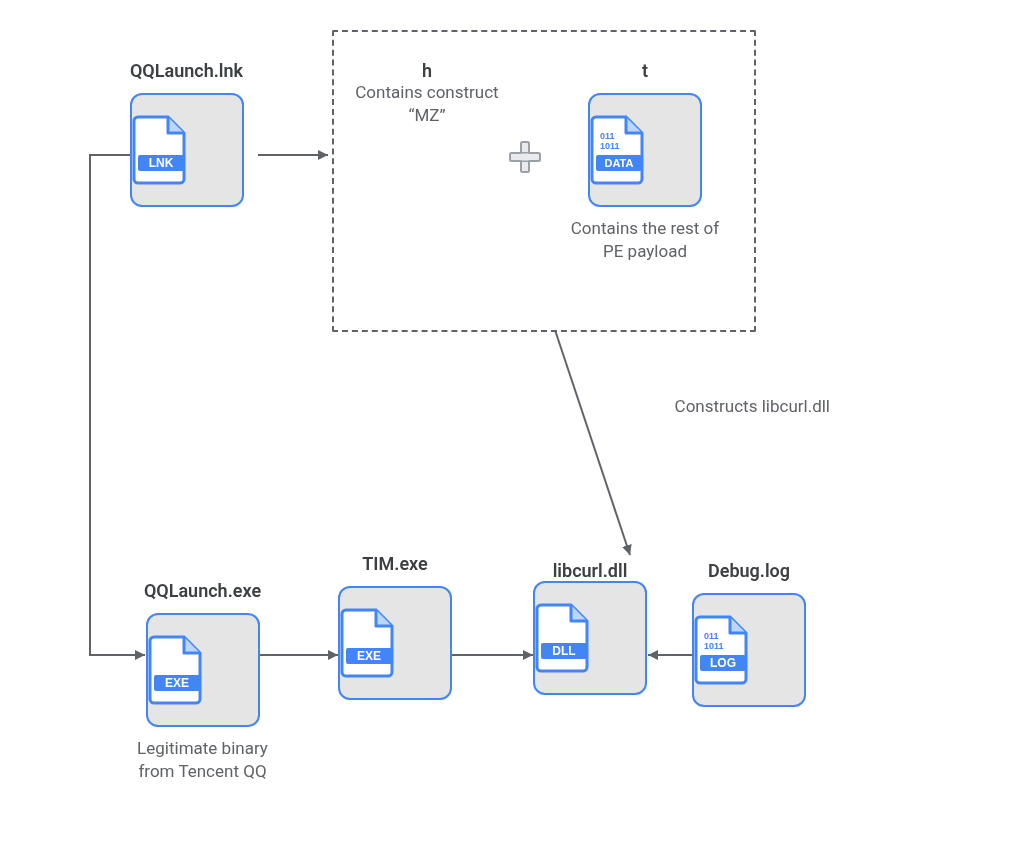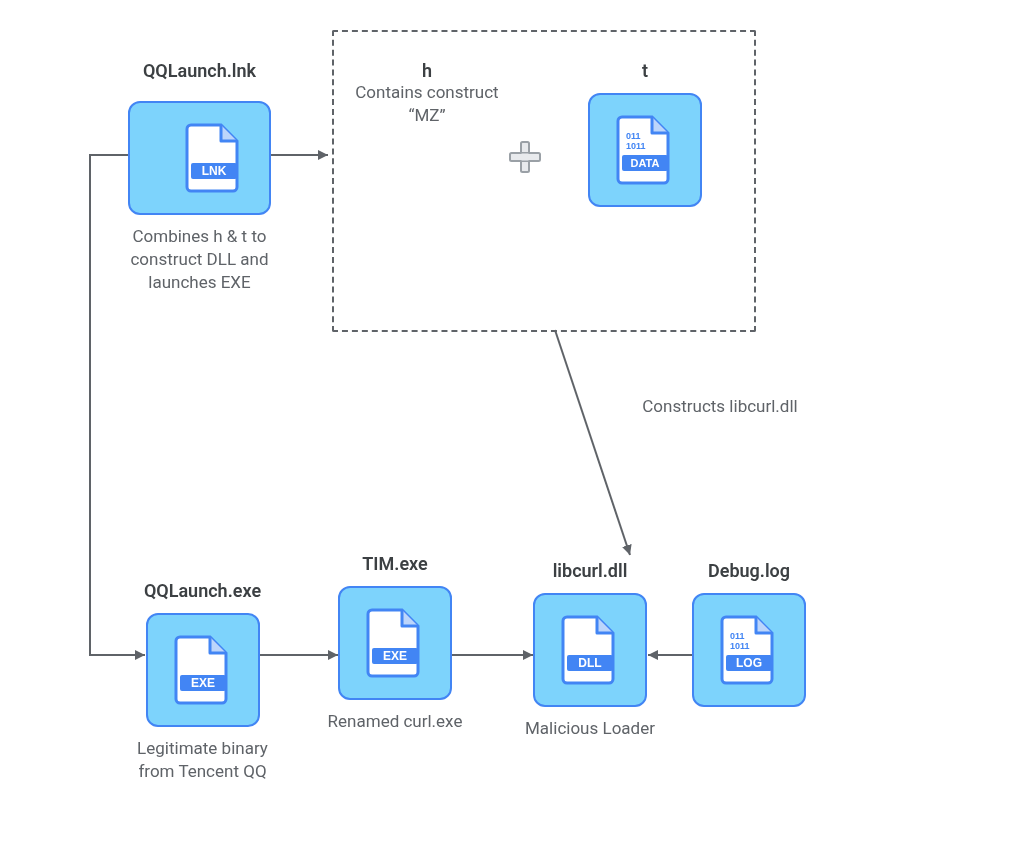--- a/index.html
+++ b/index.html
@@ -22,25 +22,24 @@
   .node-desc {
     color: #5f6368;
     font-size: 17px;
     line-height: 1.35;
     text-align: center;
   }
   .file-box {
     width: 110px;
     height: 110px;
     border-radius: 12px;
-    background: #7dd3fc;
+    background: #e5e5e5;
     border: 2px solid #4285f4;
     display: flex;
     align-items: center;
-    justify-content: center;
   }
   .file-icon {
     width: 58px;
     height: 70px;
   }
   .dashed-box {
     position: absolute;
     border: 2px dashed #5f6368;
     border-radius: 2px;
   }
@@ -76,60 +75,60 @@
 
   <line x1="258" y1="655" x2="338" y2="655" stroke="#5f6368" stroke-width="2" marker-end="url(#arrow)"></line>
 
   <line x1="452" y1="655" x2="533" y2="655" stroke="#5f6368" stroke-width="2" marker-end="url(#arrow)"></line>
 
   <line x1="648" y1="655" x2="727" y2="655" stroke="#5f6368" stroke-width="2" marker-end="url(#arrow)" marker-start="url(#arrowRev)"></line>
 </svg>
 
 <div class="dashed-box" style="left:332px; top:30px; width:420px; height:298px;"></div>
 
-<div class="abs node-desc" style="left:610px; top:395px; width:220px; text-align:center;">Constructs libcurl.dll</div>
+<div class="abs node-desc" style="left:610px; top:395px; width:220px; text-align:right;">Constructs libcurl.dll</div>
 
 <div class="abs plus" style="left:508px; top:140px;">
   <svg width="34" height="34" viewBox="0 0 34 34">
     <rect x="13" y="2" width="8" height="30" rx="1.5" fill="#e8eaed" stroke="#9aa0a6" stroke-width="2"></rect>
     <rect x="2" y="13" width="30" height="8" rx="1.5" fill="#e8eaed" stroke="#9aa0a6" stroke-width="2"></rect>
     <rect x="13.5" y="13.5" width="7" height="7" fill="#e8eaed"></rect>
   </svg>
 </div>
 
-<div class="abs" style="left:117px; top:60px; width:165px;">
+<div class="abs" style="left:104px; top:60px; width:165px;">
   <div class="node-title">QQLaunch.lnk</div>
-  <div class="file-box" style="margin:20px auto 10px;padding-left:29px;">
+  <div class="file-box" style="margin:12px auto 10px;">
     <svg class="file-icon" viewBox="0 0 58 70">
       <path d="M6 2 h30 l16 16 v46 a4 4 0 0 1 -4 4 H6 a4 4 0 0 1 -4 -4 V6 a4 4 0 0 1 4 -4 z" fill="#fff" stroke="#4285f4" stroke-width="3"></path>
       <path d="M36 2 v16 h16" fill="#bcd5fb" stroke="#4285f4" stroke-width="3" stroke-linejoin="round"></path>
       <rect x="6" y="40" width="46" height="16" rx="2" fill="#4285f4"></rect>
       <text x="29" y="52" text-anchor="middle" fill="#fff" font-size="12" font-weight="700" font-family="Arial">LNK</text>
     </svg>
   </div>
-  <div class="node-desc" style="width:165px;">Combines h &amp; t to construct DLL and launches EXE</div>
 </div>
 
 <div class="abs" style="left:352px; top:60px; width:150px;">
   <div class="node-title">h</div>
   <div class="node-desc">Contains construct “MZ”</div>
 </div>
 
 <div class="abs" style="left:560px; top:60px; width:170px;">
   <div class="node-title">t</div>
   <div class="file-box" style="margin:12px auto 10px;">
     <svg class="file-icon" viewBox="0 0 58 70">
       <path d="M6 2 h30 l16 16 v46 a4 4 0 0 1 -4 4 H6 a4 4 0 0 1 -4 -4 V6 a4 4 0 0 1 4 -4 z" fill="#fff" stroke="#4285f4" stroke-width="3"></path>
       <path d="M36 2 v16 h16" fill="#bcd5fb" stroke="#4285f4" stroke-width="3" stroke-linejoin="round"></path>
       <text x="10" y="24" fill="#4285f4" font-size="9" font-weight="700" font-family="Arial">011</text>
       <text x="10" y="34" fill="#4285f4" font-size="9" font-weight="700" font-family="Arial">1011</text>
       <rect x="6" y="40" width="46" height="16" rx="2" fill="#4285f4"></rect>
       <text x="29" y="52" text-anchor="middle" fill="#fff" font-size="11" font-weight="700" font-family="Arial">DATA</text>
     </svg>
   </div>
+  <div class="node-desc">Contains the rest of PE payload</div>
 </div>
 
 <div class="abs" style="left:120px; top:580px; width:165px;">
   <div class="node-title">QQLaunch.exe</div>
   <div class="file-box" style="margin:12px auto 10px;">
     <svg class="file-icon" viewBox="0 0 58 70">
       <path d="M6 2 h30 l16 16 v46 a4 4 0 0 1 -4 4 H6 a4 4 0 0 1 -4 -4 V6 a4 4 0 0 1 4 -4 z" fill="#fff" stroke="#4285f4" stroke-width="3"></path>
       <path d="M36 2 v16 h16" fill="#bcd5fb" stroke="#4285f4" stroke-width="3" stroke-linejoin="round"></path>
       <rect x="6" y="40" width="46" height="16" rx="2" fill="#4285f4"></rect>
       <text x="29" y="52" text-anchor="middle" fill="#fff" font-size="12" font-weight="700" font-family="Arial">EXE</text>
@@ -141,34 +140,32 @@
 <div class="abs" style="left:315px; top:553px; width:160px;">
   <div class="node-title">TIM.exe</div>
   <div class="file-box" style="margin:12px auto 10px;">
     <svg class="file-icon" viewBox="0 0 58 70">
       <path d="M6 2 h30 l16 16 v46 a4 4 0 0 1 -4 4 H6 a4 4 0 0 1 -4 -4 V6 a4 4 0 0 1 4 -4 z" fill="#fff" stroke="#4285f4" stroke-width="3"></path>
       <path d="M36 2 v16 h16" fill="#bcd5fb" stroke="#4285f4" stroke-width="3" stroke-linejoin="round"></path>
       <rect x="6" y="40" width="46" height="16" rx="2" fill="#4285f4"></rect>
       <text x="29" y="52" text-anchor="middle" fill="#fff" font-size="12" font-weight="700" font-family="Arial">EXE</text>
     </svg>
   </div>
-  <div class="node-desc">Renamed curl.exe</div>
 </div>
 
 <div class="abs" style="left:510px; top:560px; width:160px;">
   <div class="node-title">libcurl.dll</div>
-  <div class="file-box" style="margin:12px auto 10px;">
+  <div class="file-box" style="margin:0 auto 10px;">
     <svg class="file-icon" viewBox="0 0 58 70">
       <path d="M6 2 h30 l16 16 v46 a4 4 0 0 1 -4 4 H6 a4 4 0 0 1 -4 -4 V6 a4 4 0 0 1 4 -4 z" fill="#fff" stroke="#4285f4" stroke-width="3"></path>
       <path d="M36 2 v16 h16" fill="#bcd5fb" stroke="#4285f4" stroke-width="3" stroke-linejoin="round"></path>
       <rect x="6" y="40" width="46" height="16" rx="2" fill="#4285f4"></rect>
       <text x="29" y="52" text-anchor="middle" fill="#fff" font-size="12" font-weight="700" font-family="Arial">DLL</text>
     </svg>
   </div>
-  <div class="node-desc">Malicious Loader</div>
 </div>
 
 <div class="abs" style="left:669px; top:560px; width:160px;">
   <div class="node-title">Debug.log</div>
   <div class="file-box" style="margin:12px auto 10px;">
     <svg class="file-icon" viewBox="0 0 58 70">
       <path d="M6 2 h30 l16 16 v46 a4 4 0 0 1 -4 4 H6 a4 4 0 0 1 -4 -4 V6 a4 4 0 0 1 4 -4 z" fill="#fff" stroke="#4285f4" stroke-width="3"></path>
       <path d="M36 2 v16 h16" fill="#bcd5fb" stroke="#4285f4" stroke-width="3" stroke-linejoin="round"></path>
       <text x="10" y="24" fill="#4285f4" font-size="9" font-weight="700" font-family="Arial">011</text>
       <text x="10" y="34" fill="#4285f4" font-size="9" font-weight="700" font-family="Arial">1011</text>

